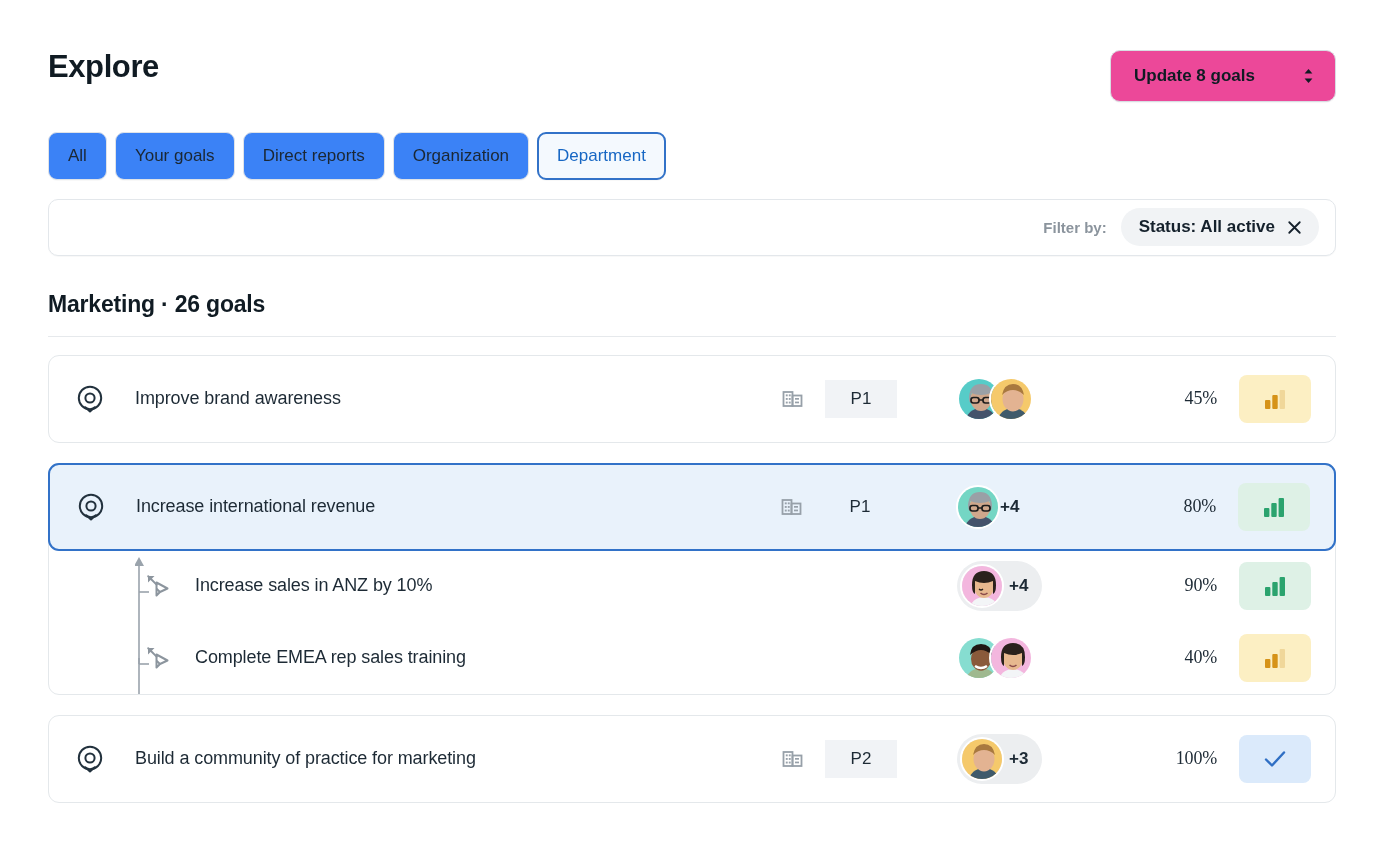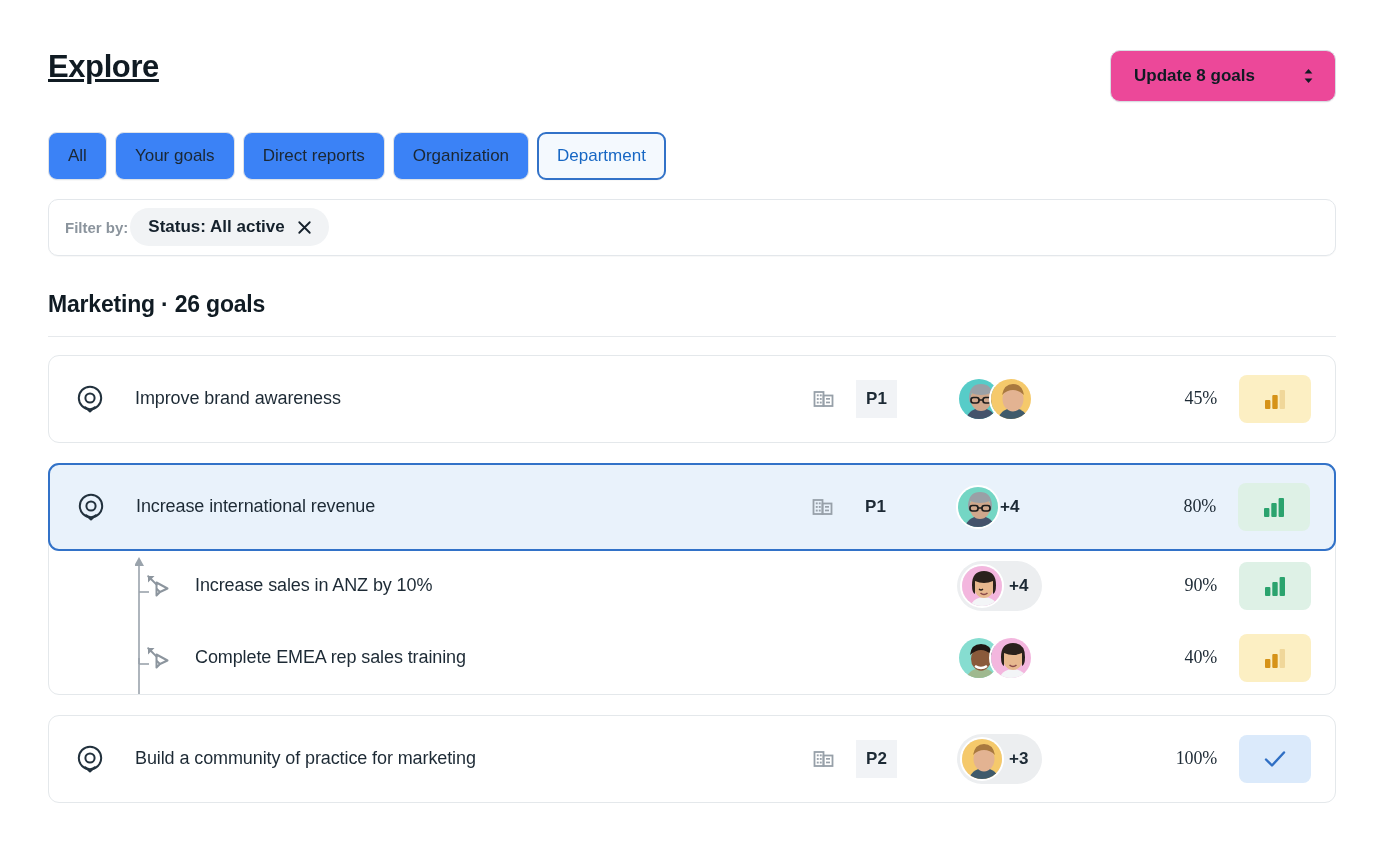--- a/index.html
+++ b/index.html
@@ -13,21 +13,20 @@
   .page { position: relative; width: 1384px; height: 856px; padding: 0 48px; }
 
   
   .header-row {
     display: flex; align-items: flex-start; justify-content: space-between;
     padding-top: 50px;
   }
   .page-title {
     font-size: 31px; font-weight: bold; letter-spacing: -0.4px; color: #101b23;
     line-height: 1.1;
-    text-decoration: underline;
   }
   .update-btn {
     display: flex; align-items: center; gap: 14px;
     border: 1px solid #d8dde3; border-radius: 10px;
     background: #ec4899;
     padding: 15px 21px 15px 23px;
     font-size: 17px; font-weight: bold; color: #101b23;
     cursor: pointer; min-width: 226px; justify-content: space-between;
     box-shadow: 0 1px 1px rgba(16,27,35,0.04);
   }
@@ -45,23 +44,24 @@
   .tab.active {
     border: 2px solid #3272c8; color: #1767c4; background: #f4f9fe;
     padding: 12px 18px;
   }
 
   
   .filterbar {
     margin-top: 19px;
     border: 1px solid #e3e7eb; border-radius: 10px;
     background: #fff; height: 57px;
-    display: flex; align-items: center; 
+    display: flex; align-items: center; gap: 12px;
     padding: 0 16px;
     box-shadow: 0 1px 1px rgba(16,27,35,0.03);
+    justify-content: flex-end;
   }
   .filter-label { font-size: 15px; color: #8b949d; font-weight: bold; margin-right: 2px; }
   .chip {
     display: flex; align-items: center; gap: 12px;
     background: #f1f3f5; border-radius: 999px;
     padding: 9px 17px 9px 18px;
     font-size: 17px; font-weight: bold; color: #15212c;
     cursor: pointer; white-space: nowrap;
   }
   .chip-x { display:block; width: 15px; height: 15px; flex:none; }
@@ -96,23 +96,23 @@
 
   .goal-icon { width: 32px; flex: none; display:flex; align-items:center; }
   .sub-icon  { width: 30px; flex: none; display:flex; align-items:center; margin-left: 68px; }
   .goal-name { font-size: 18px; color: #1d2a35; margin-left: 28px; letter-spacing: -0.1px; }
   .goal-name.sub { font-size: 18px; margin-left: 22px; }
 
   .spacer { flex: 1 1 auto; }
 
   .cell-building { width: 64px; display:flex; justify-content:center; }
   .priority {
-    width: 41px; height: 38px; border-radius: 0;
+    width: 72px; height: 38px; border-radius: 0;
     background: #f1f3f6; display: flex; align-items: center; justify-content: center;
-    font-size: 17px; font-weight: bold; color: #1d2a35;
+    font-size: 17px; font-weight: normal; color: #1d2a35;
   }
   .priority.ghost { background: transparent; }
 
   .owners {
     width: 110px; display: flex; align-items: center; justify-content: flex-start;
     margin-left: 60px;
   }
   .avatar-group { display: flex; align-items: center; position: relative; }
   .avatar-group.pill {
     background: #eceef0; border-radius: 999px; padding: 3px 14px 3px 3px; gap: 5px;

